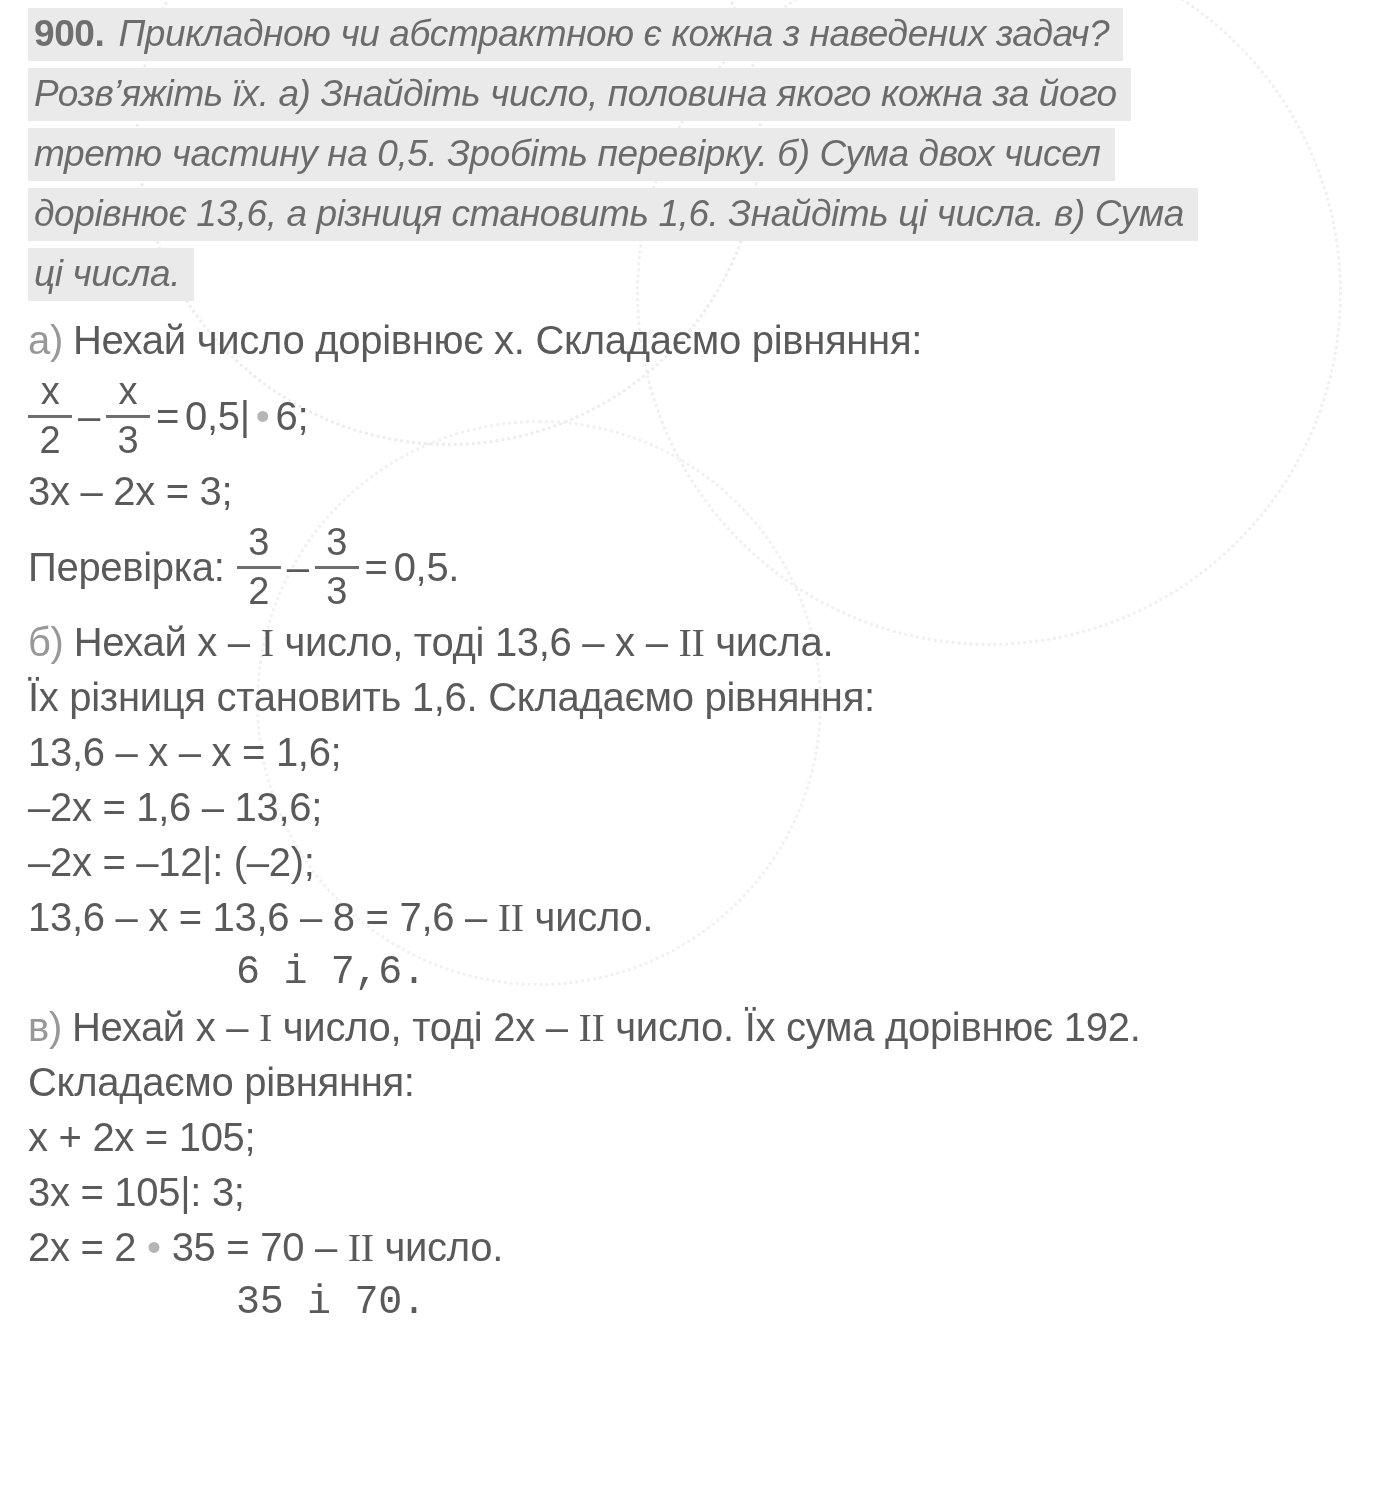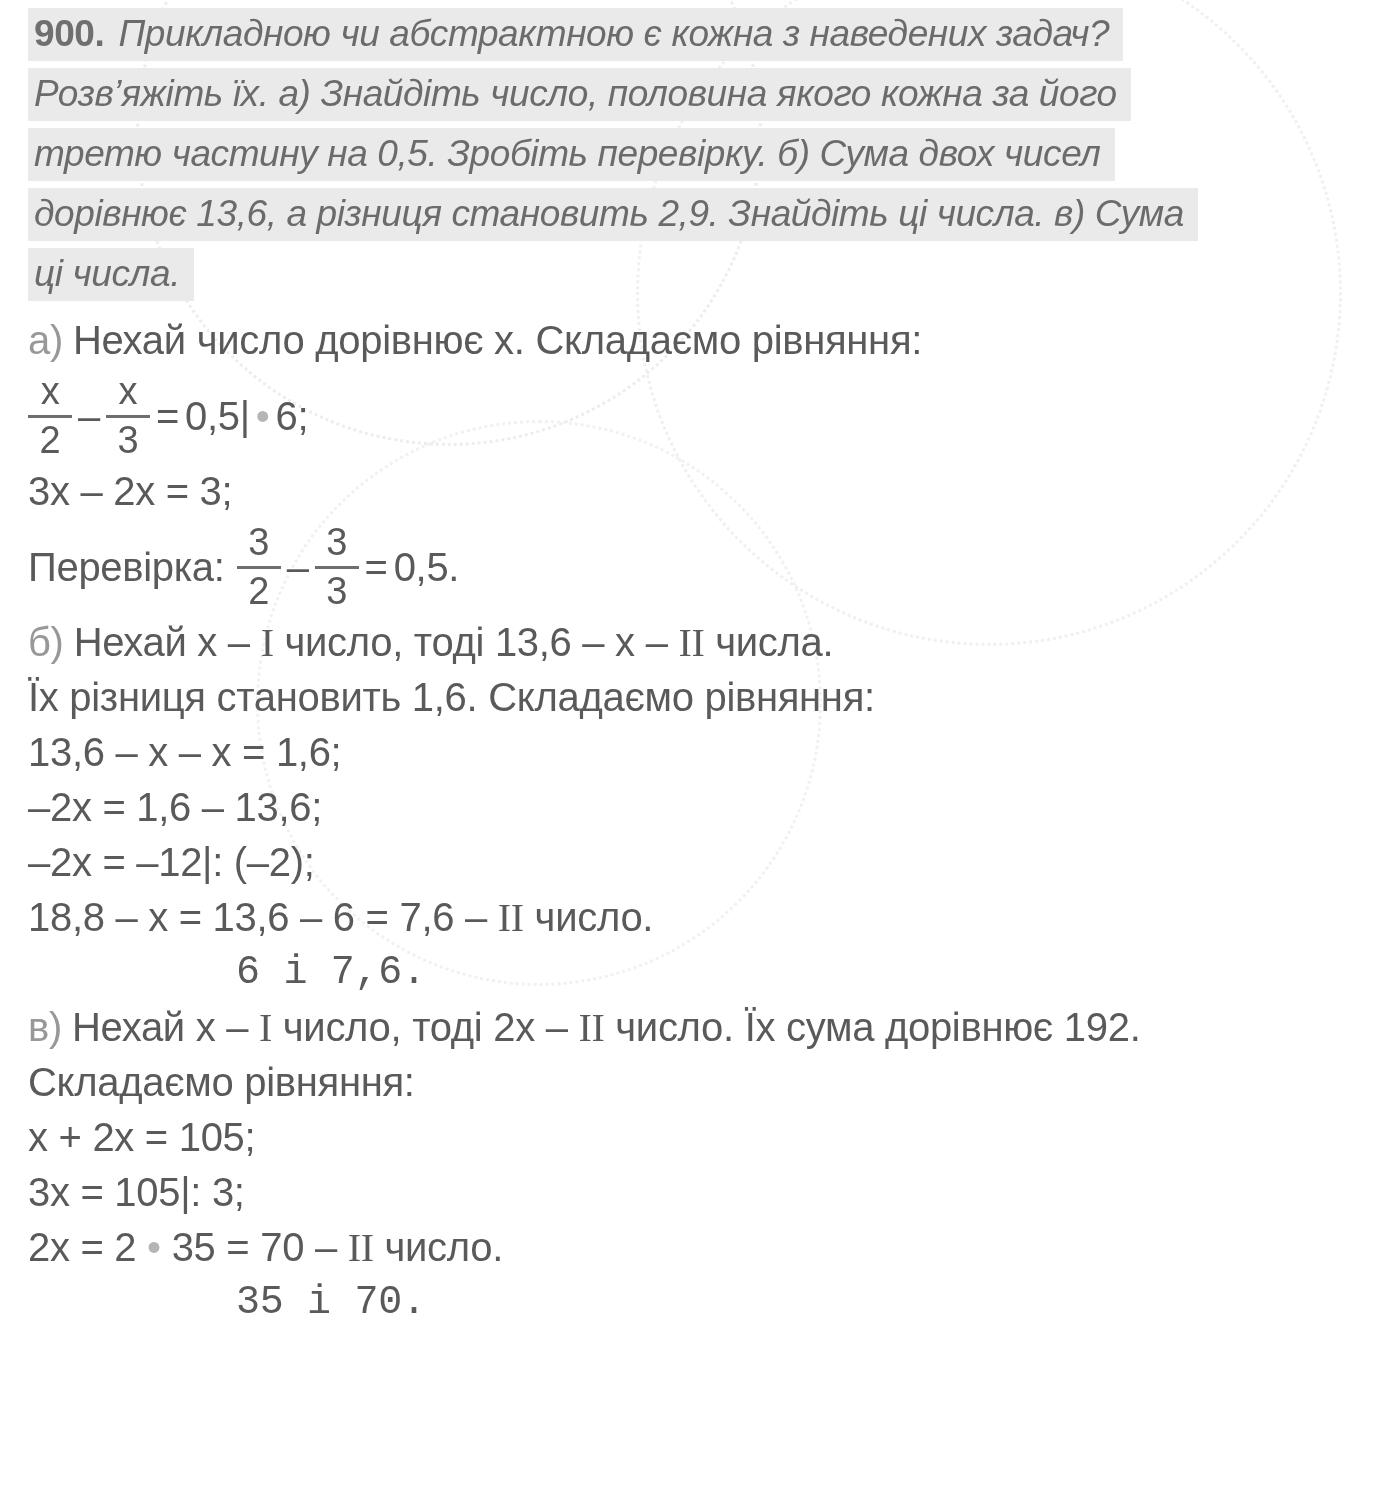--- a/index.html
+++ b/index.html
@@ -77,21 +77,21 @@
         <span class="prob-num">900.</span><span>Прикладною чи абстрактною є кожна з наведених задач?</span>
       </span>
     </div>
     <div class="stmt-line">
       <span class="hl">Розв’яжіть їх.  а) Знайдіть число, половина якого кожна за його</span>
     </div>
     <div class="stmt-line">
       <span class="hl">третю частину на 0,5. Зробіть перевірку. б) Сума двох чисел</span>
     </div>
     <div class="stmt-line">
-      <span class="hl">дорівнює 13,6, а різниця становить 2,9. Знайдіть ці числа. в) Сума</span>
+      <span class="hl">дорівнює 13,6, а різниця становить 1,6. Знайдіть ці числа. в) Сума</span>
     </div>
     <div class="stmt-line">
       <span class="hl">ці числа.</span>
     </div>
   </div>
 
   <div class="solution">
 
     <div class="sol-line"><span class="marker">а)</span><span>Нехай число дорівнює х. Складаємо рівняння:</span></div>
 
@@ -127,21 +127,21 @@
       </span>
       <span class="opgap">=</span>
       <span>0,5.</span>
     </div>
 
     <div class="sol-line"><span class="marker">б)</span><span>Нехай х – </span><span class="roman">I</span><span> число, тоді 13,6 – х – </span><span class="roman">II</span><span> числа.</span></div>
     <div class="sol-line">Їх різниця становить 1,6. Складаємо рівняння:</div>
     <div class="sol-line">13,6 – х – х = 1,6;</div>
     <div class="sol-line">–2х = 1,6 – 13,6;</div>
     <div class="sol-line">–2х = –12|: (–2);</div>
-    <div class="sol-line"><span>18,8 – х = 13,6 – 6 = 7,6 – </span><span class="roman">II</span><span> число.</span></div>
+    <div class="sol-line"><span>13,6 – х = 13,6 – 8 = 7,6 – </span><span class="roman">II</span><span> число.</span></div>
     <div class="sol-line answer">6 і 7,6.</div>
 
     <div class="sol-line"><span class="marker">в)</span><span>Нехай х – </span><span class="roman">I</span><span> число, тоді 2х – </span><span class="roman">II</span><span> число. Їх сума дорівнює 192.</span></div>
     <div class="sol-line">Складаємо рівняння:</div>
     <div class="sol-line">х + 2х = 105;</div>
     <div class="sol-line">3х = 105|: 3;</div>
     <div class="sol-line"><span>2х = 2 </span><span class="dot">•</span><span> 35 = 70 – </span><span class="roman">II</span><span> число.</span></div>
     <div class="sol-line answer">35 і 70.</div>
 
   </div>

